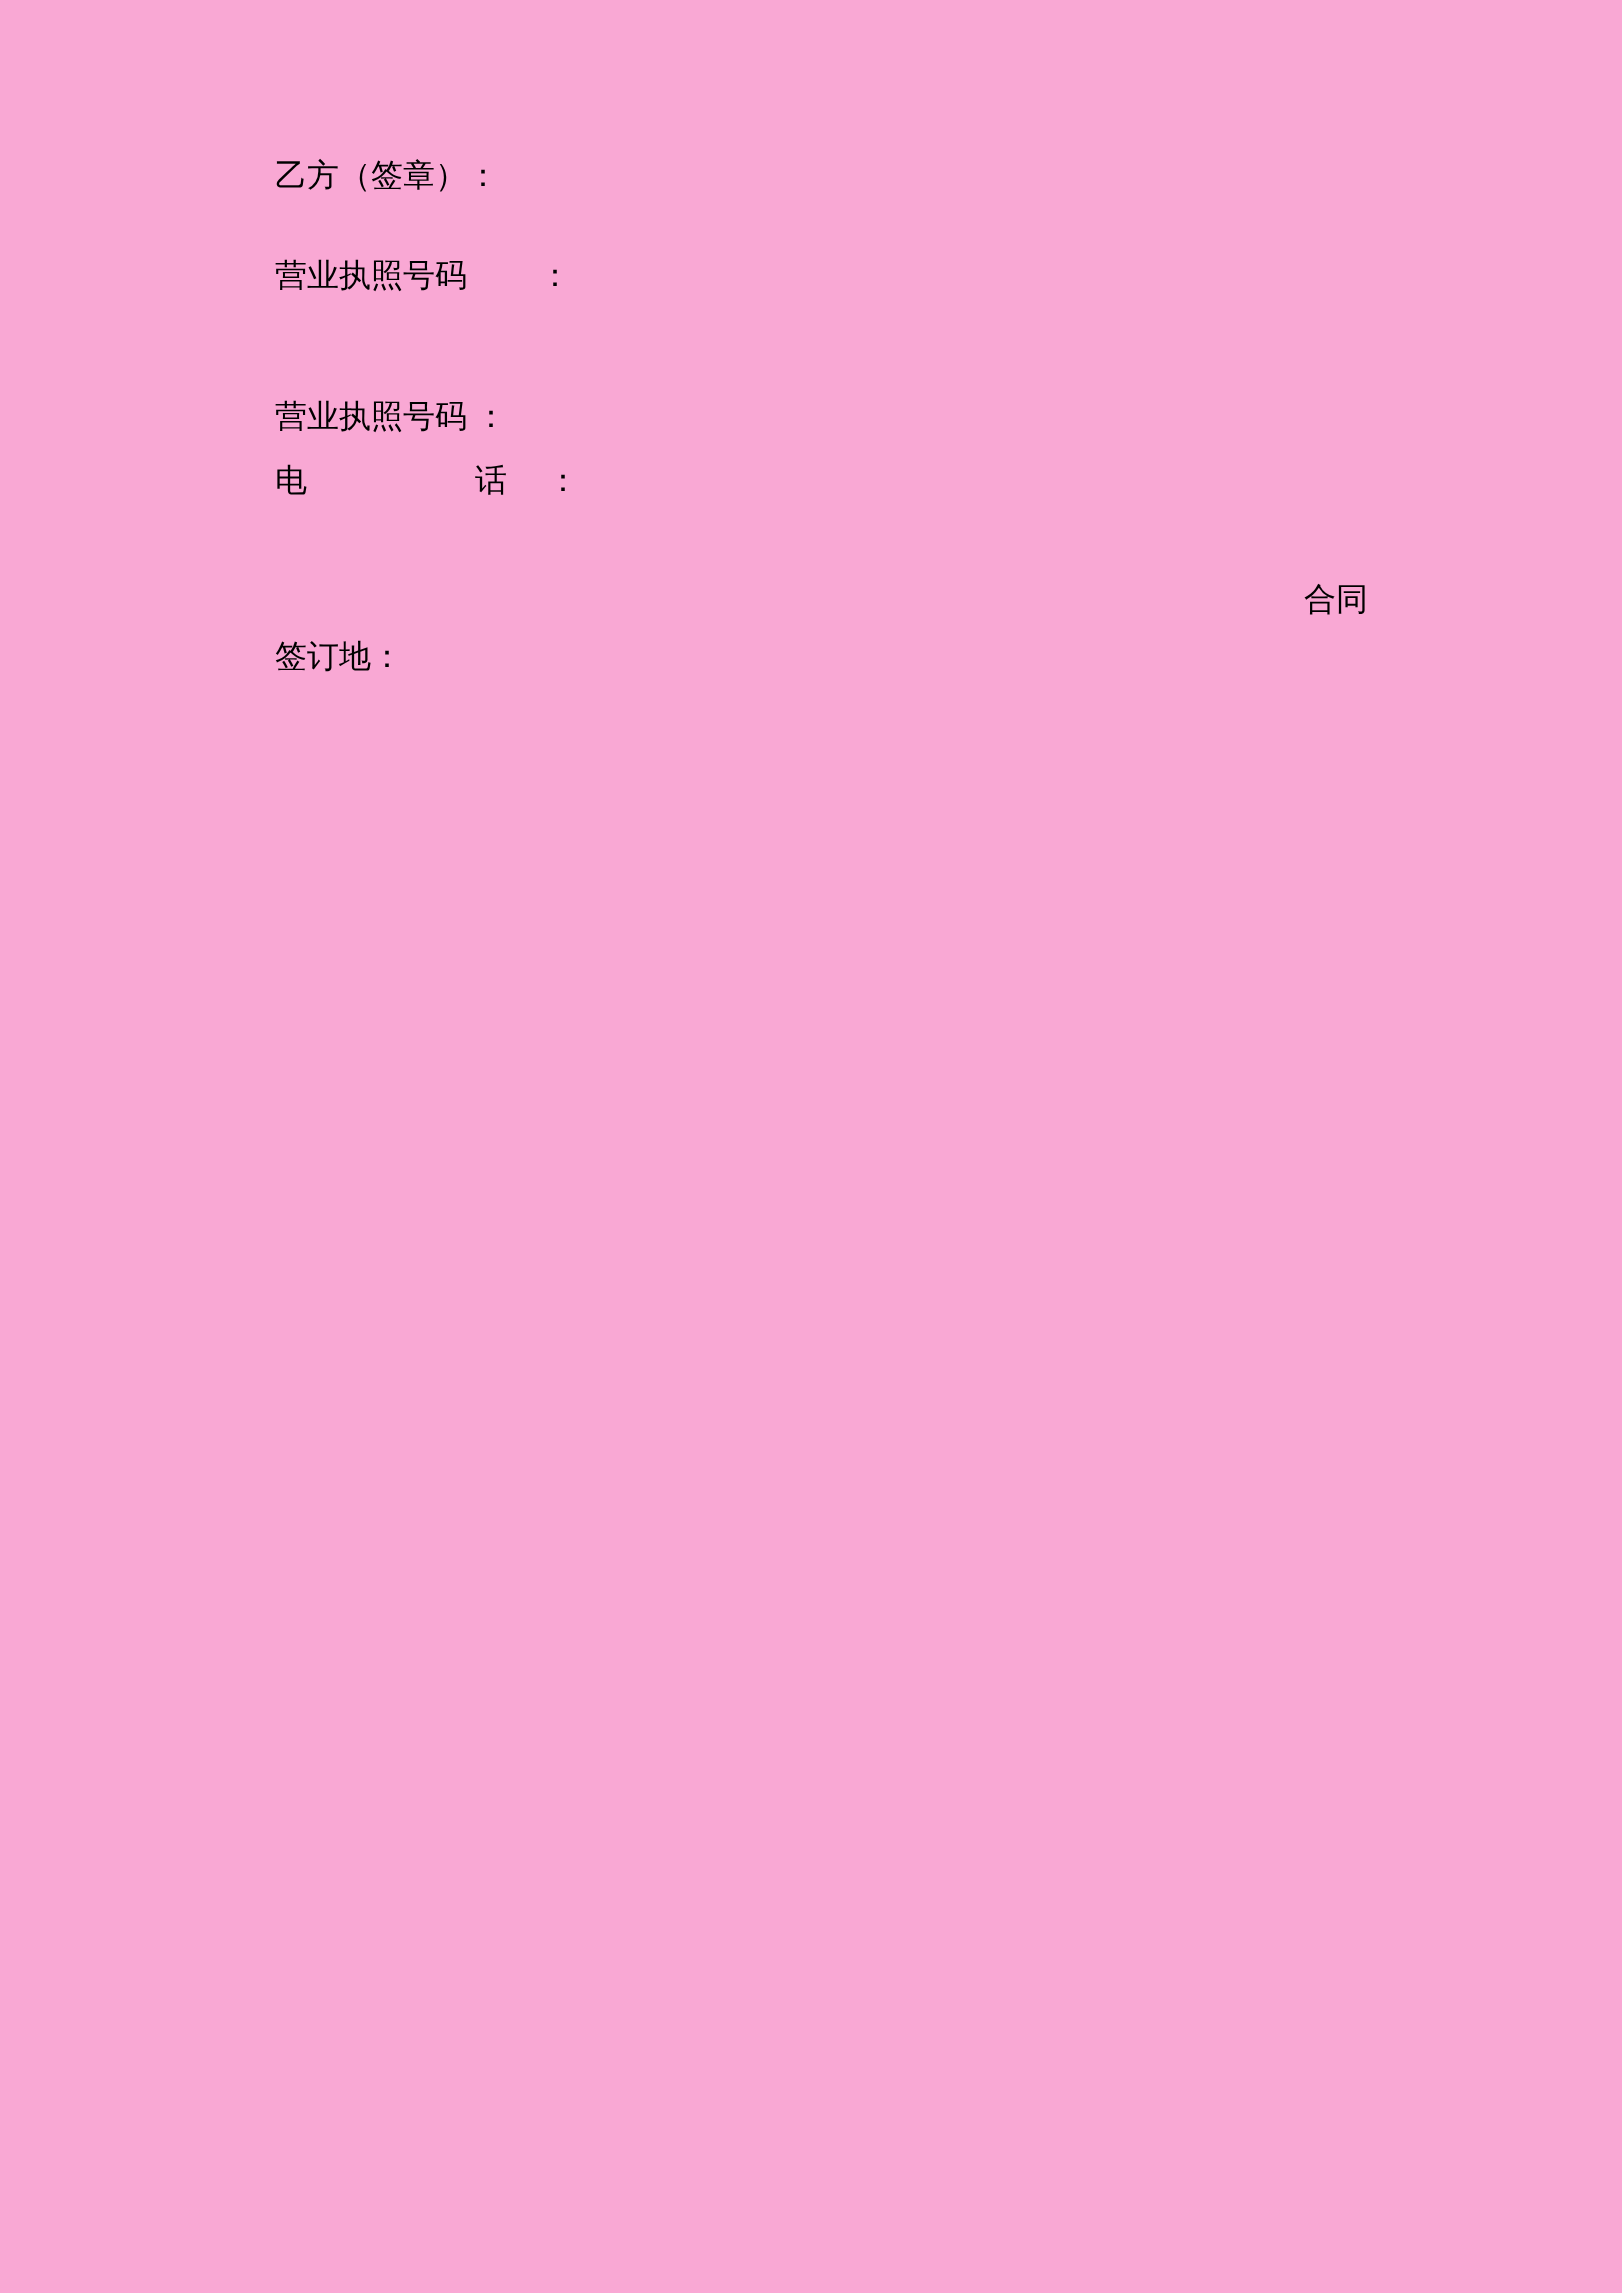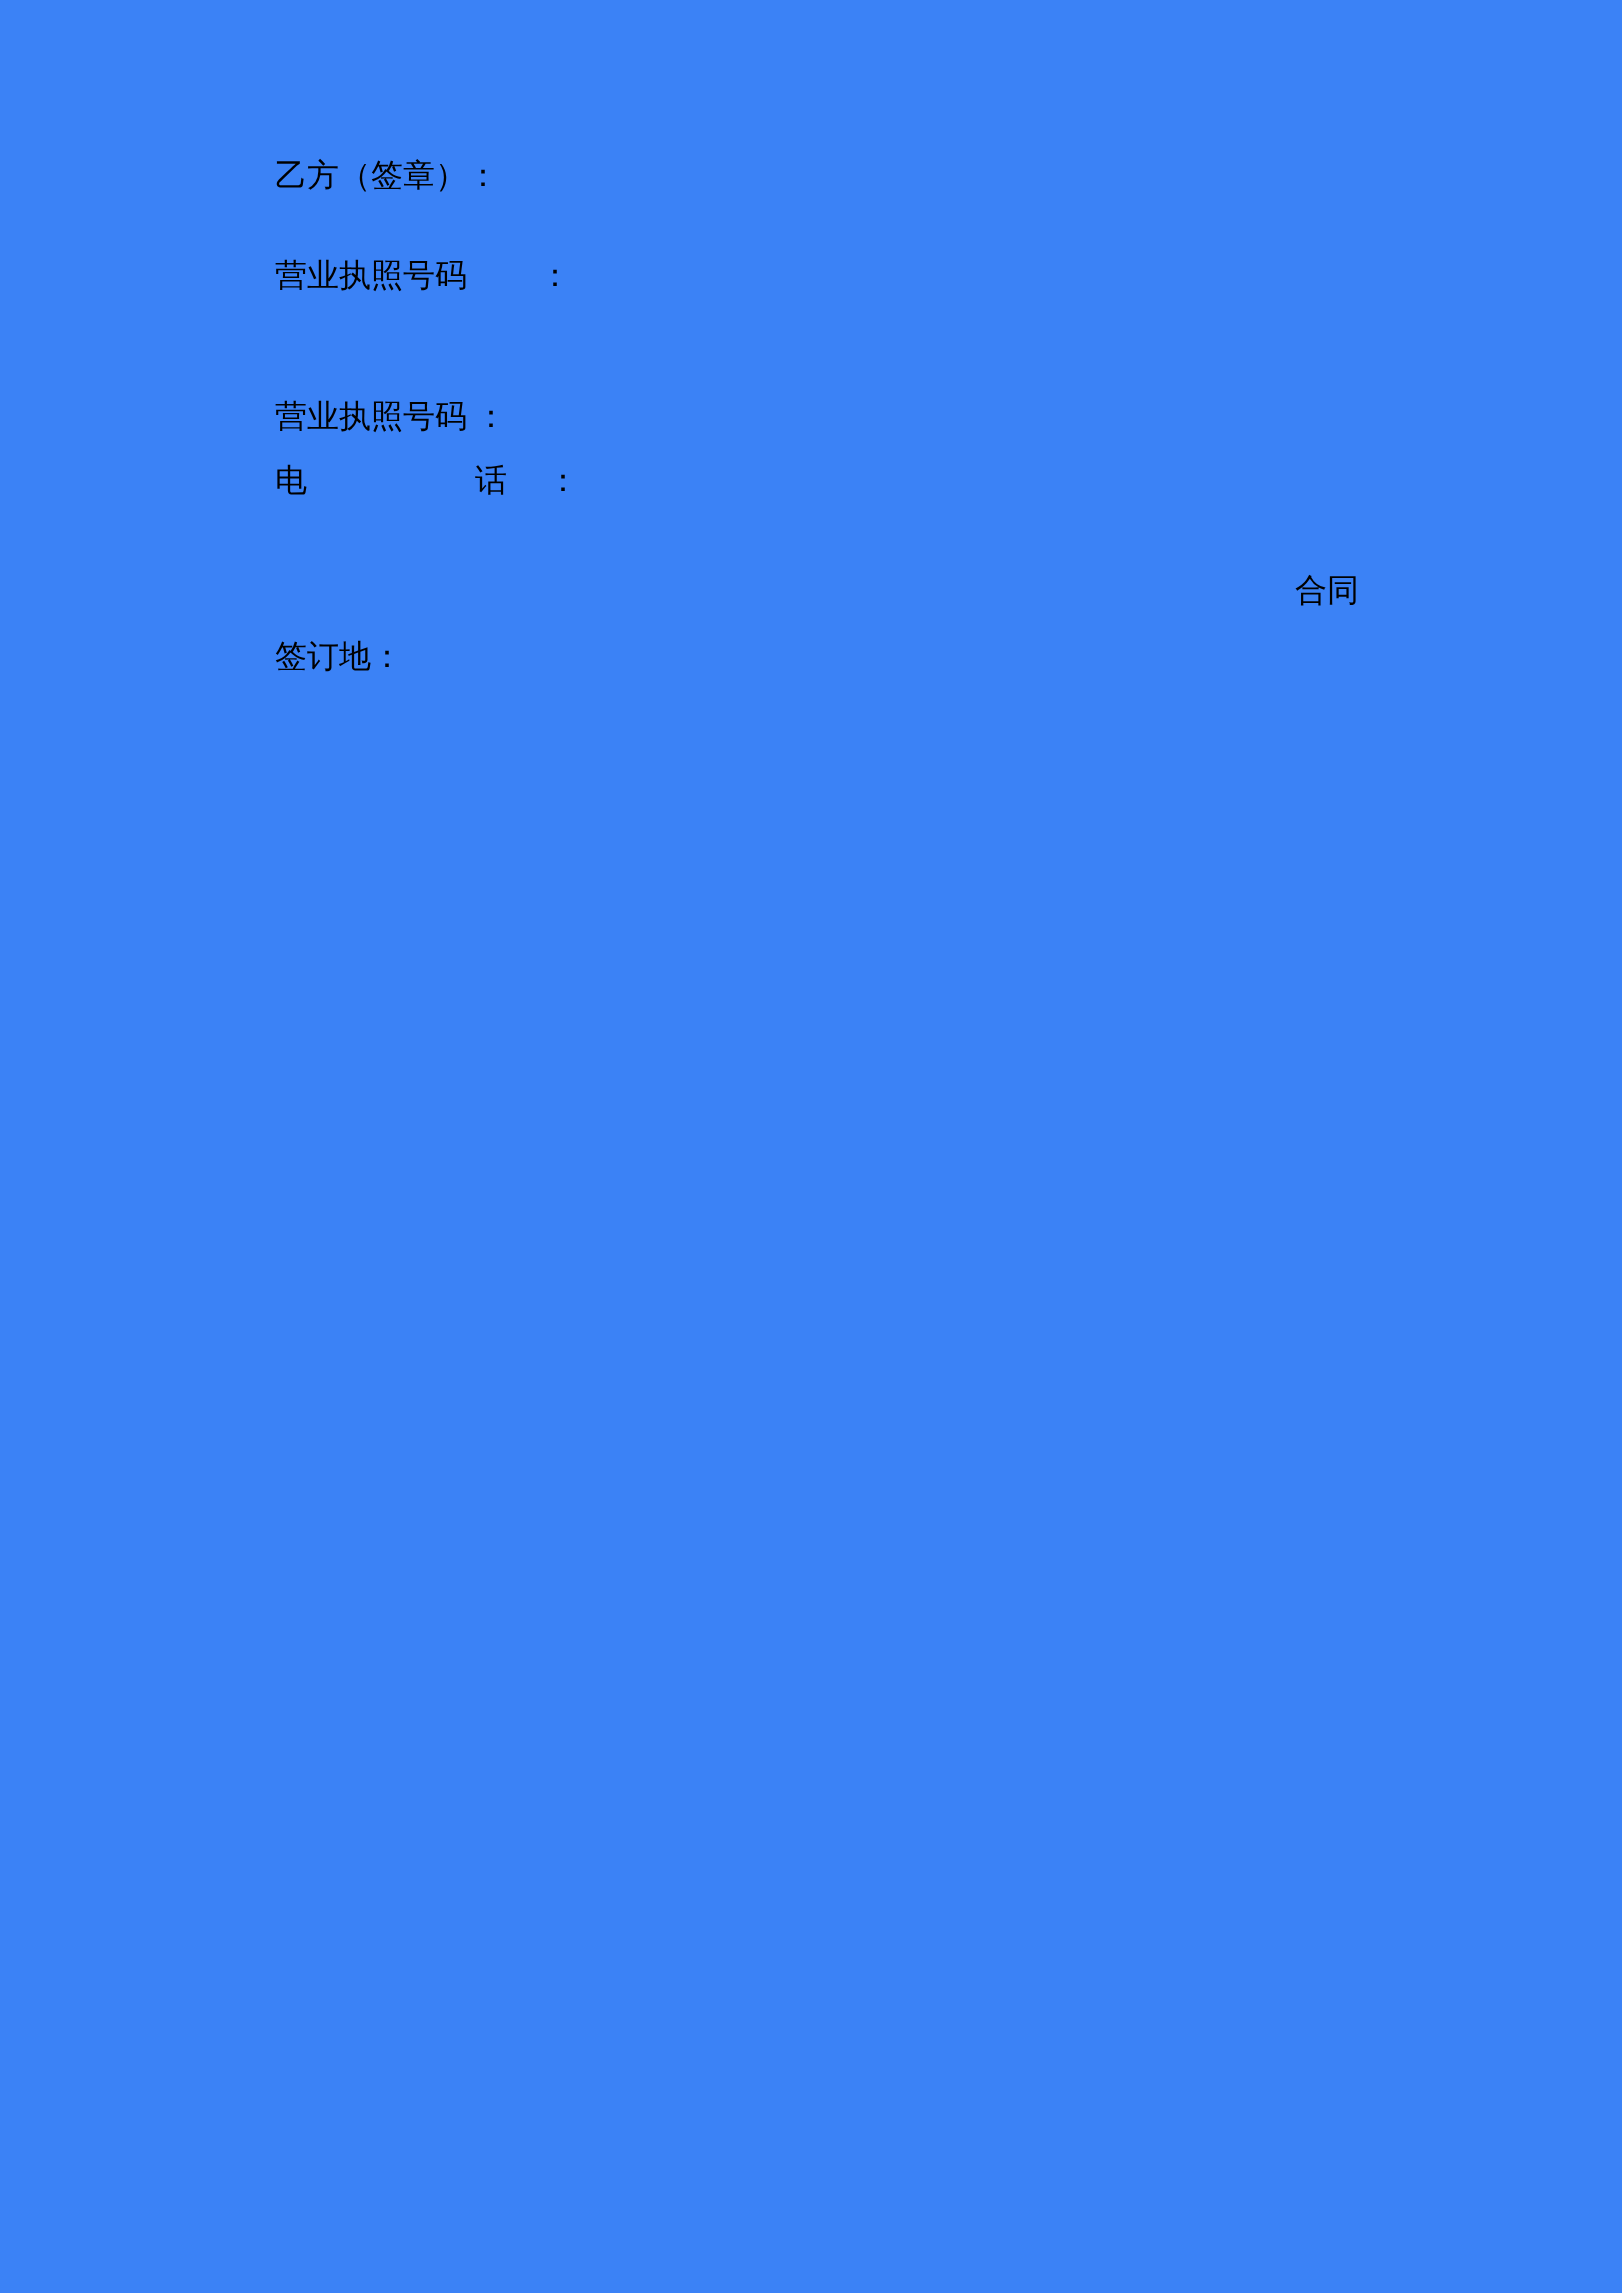--- a/index.html
+++ b/index.html
@@ -4,21 +4,21 @@
 <style>
   html, body {
     margin: 0;
     padding: 0;
     background: #ffffff;
   }
   .doc-page {
     position: relative;
     width: 1623px;
     height: 2294px;
-    background: #3b82f6;
+    background: #f9a8d4;
     color: #000000;
     font-family: "Liberation Serif", "DejaVu Serif", serif;
     overflow: hidden;
   }
   .doc-line {
     position: absolute;
     left: 275px;
     margin: 0;
     font-size: 32px;
     line-height: 36px;
@@ -28,21 +28,21 @@
   .line-party-b   { top: 157px; }
   .line-agent     { top: 257px; }
   .line-license   { top: 362px; margin-top: 36px; }
   .line-phone     { top: 462px; text-align: center; }
   .line-date      { top: 565px; }
   .line-place     { top: 638px; }
   .place-prefix {
     position: absolute;
     left: 1288px;
     top: 565px;
-    margin: 7px;
+    margin: 16px;
     font-size: 32px;
     line-height: 36px;
     white-space: pre;
     color: #000000;
   }
 </style>
 </head>
 <body>
 
 <div class="doc-page">

